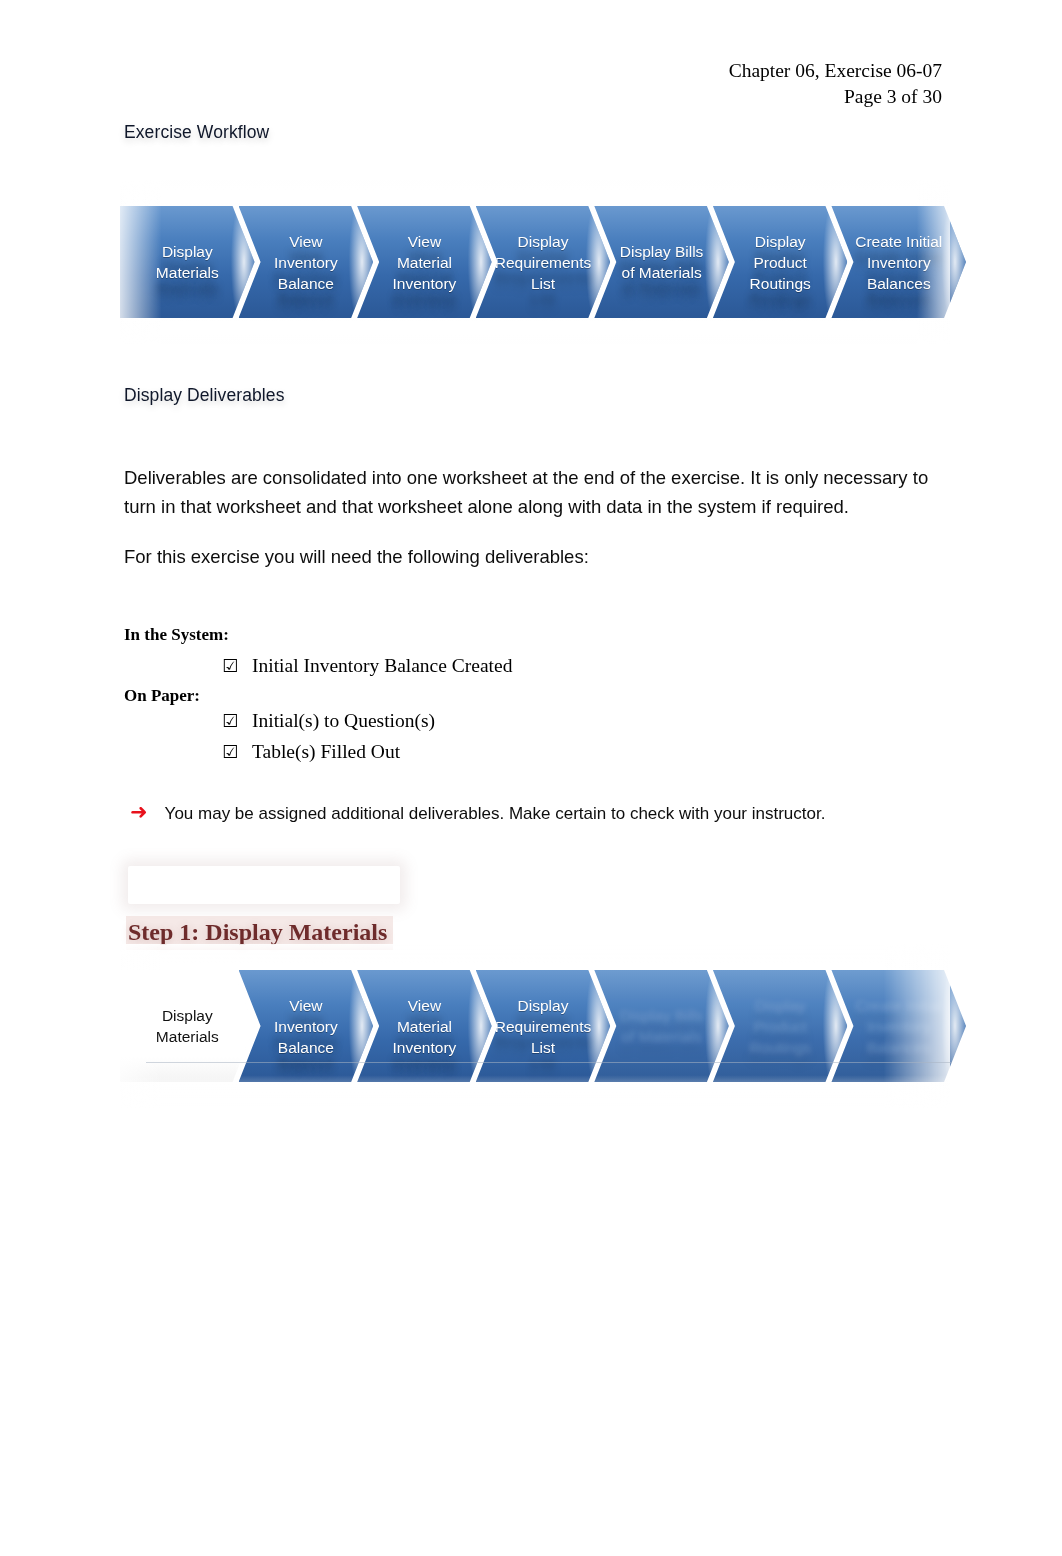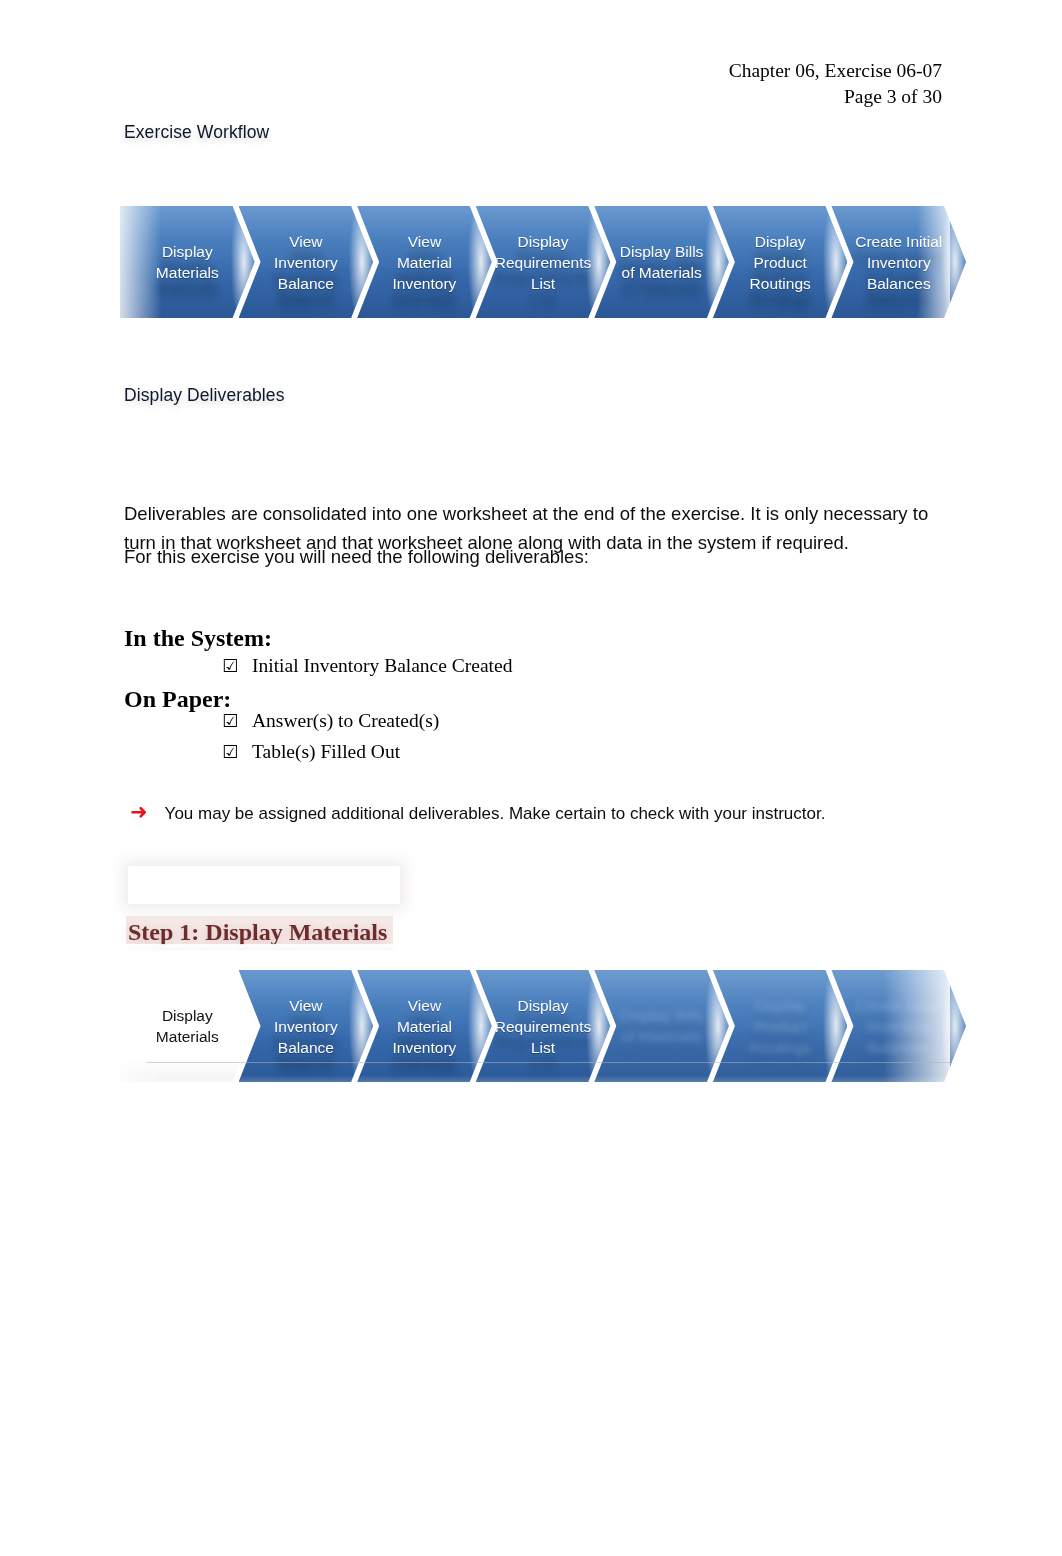--- a/index.html
+++ b/index.html
@@ -46,30 +46,30 @@
   .body-text {
     position: absolute;
     left: 124px;
     width: 818px;
     font-family: "Liberation Sans Narrow", "Liberation Sans", sans-serif;
     font-size: 18.5px;
     line-height: 29px;
     color: #0d0d0d;
     text-align: left;
   }
-  #para-1 { top: 463px; margin-top: 36px; }
+  #para-1 { top: 463px; }
   #para-2 { top: 542px; }
 
   
   .deliv-group-label {
     position: absolute;
     left: 124px;
     font-family: "Liberation Serif", serif;
     font-weight: bold;
-    font-size: 24px;
+    font-size: 17px;
     color: #000;
   }
   #label-system { top: 625px; }
   #label-paper  { top: 686px; }
 
   .deliv-item {
     position: absolute;
     left: 222px;
     font-family: "Liberation Serif", serif;
     font-size: 19.5px;
@@ -298,21 +298,21 @@
 
 <div class="deliv-item" id="deliv-0">
   <span class="cbx">☑</span>
   <span>Initial Inventory Balance Created</span>
 </div>
 
 <div class="deliv-group-label" id="label-paper">On Paper:</div>
 
 <div class="deliv-item" id="deliv-1">
   <span class="cbx">☑</span>
-  <span>Answer(s) to Created(s)</span>
+  <span>Initial(s) to Question(s)</span>
 </div>
 
 <div class="deliv-item" id="deliv-2">
   <span class="cbx">☑</span>
   <span>Table(s) Filled Out</span>
 </div>
 
 <div id="note-row">
   <span id="note-arrow">➜</span>
   <span id="note-text">You may be assigned additional deliverables. Make certain to check with your instructor.</span>

